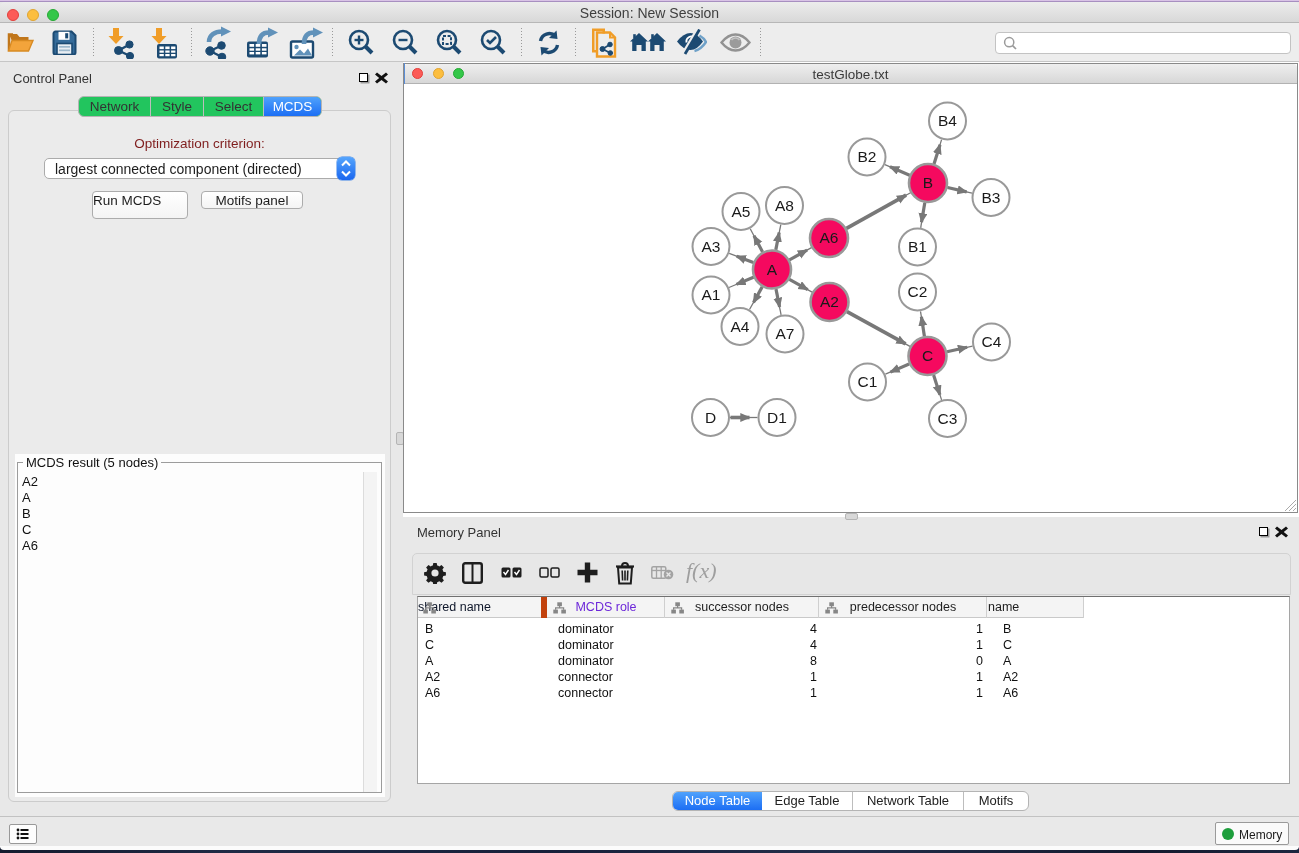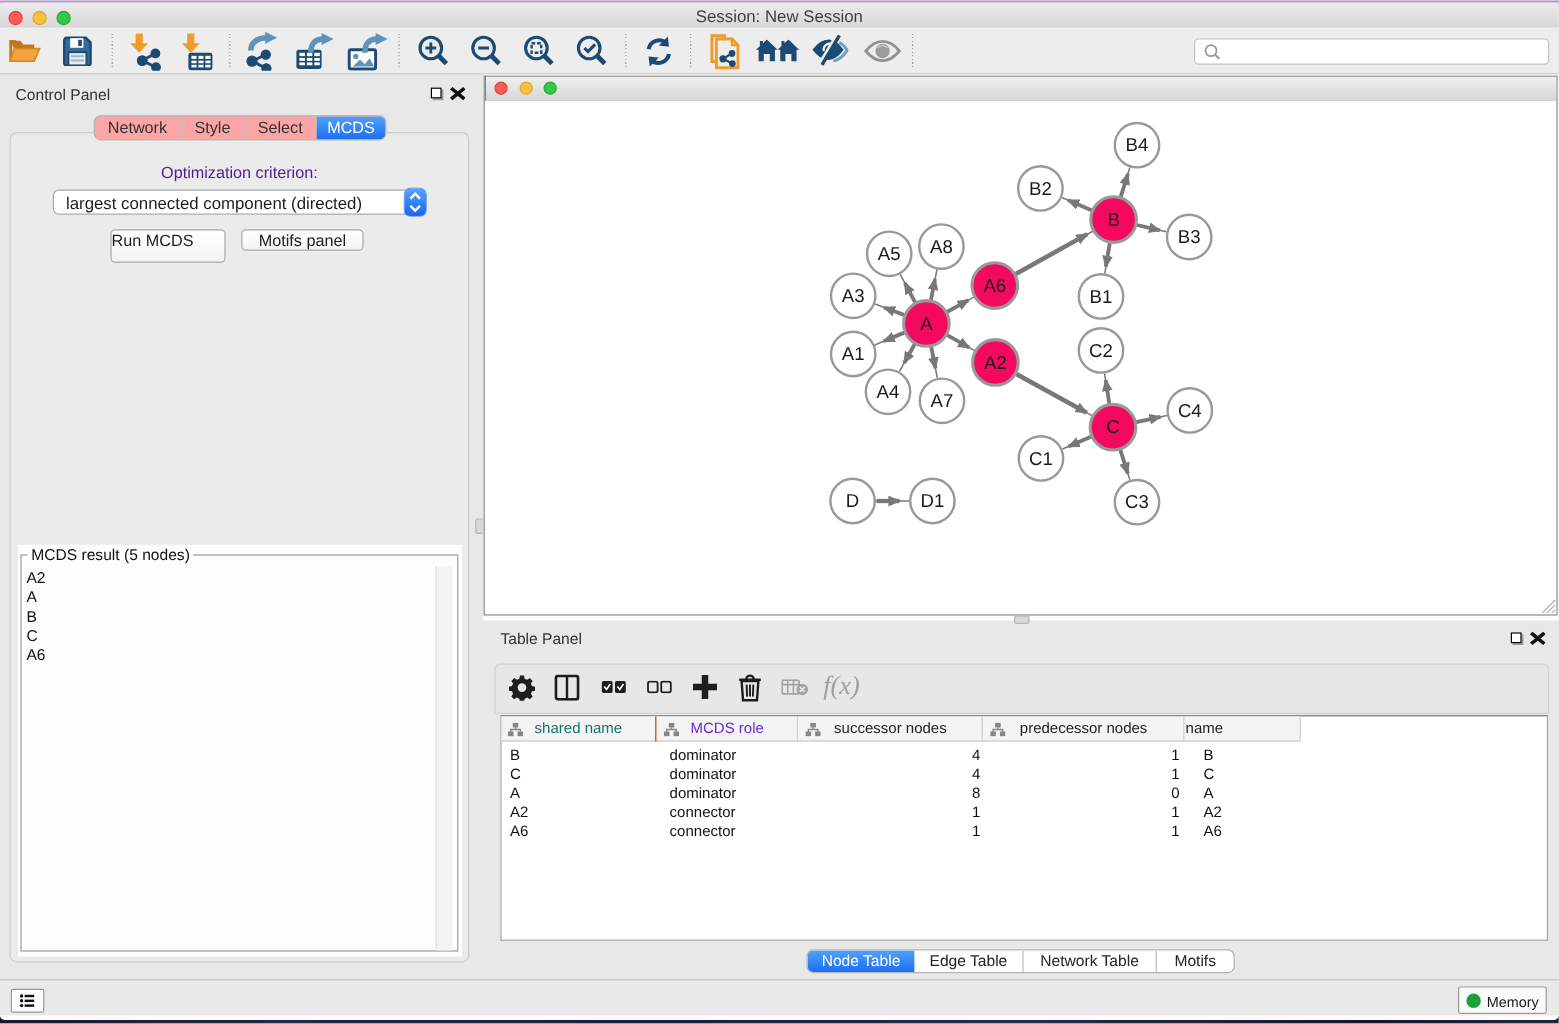--- a/index.html
+++ b/index.html
@@ -178,28 +178,28 @@
 </svg>
 
 <div class="abs" style="left:13px;top:71px;font-size:13px;color:#333">Control Panel</div>
 <div class="abs" style="left:359px;top:73px;width:9px;height:9px;background:#fff;border:1.5px solid #000;box-shadow:1.5px 1.5px 0 #9a9a9a"></div>
 <svg class="abs" style="left:375px;top:72px" width="13" height="12" viewBox="0 0 13 12">
     <path d="M2,0.5 L6.5,4 L11,0.5 L13,2.5 L8.8,6 L13,9.5 L11,11.5 L6.5,8 L2,11.5 L0,9.5 L4.2,6 L0,2.5 z" fill="#111"></path>
   </svg>
 
 <div class="abs" style="left:8px;top:110px;width:383px;height:692px;background:#ebebeb;border:1px solid #cccccc;border-radius:6px"></div>
 
-<div class="abs" style="left:78px;top:96px;width:244px;height:21px;background:#fca5a5;border:1px solid #b4b4b4;border-radius:6px;overflow:hidden;display:flex;font-size:13.5px;color:#333;text-align:center;line-height:19px">
+<div class="abs" style="left:78px;top:96px;width:244px;height:21px;background:#22c55e;border:1px solid #b4b4b4;border-radius:6px;overflow:hidden;display:flex;font-size:13.5px;color:#333;text-align:center;line-height:19px">
 <div style="width:72px;border-right:1px solid #bdbdbd">Network</div>
 <div style="width:53px;border-right:1px solid #bdbdbd">Style</div>
 <div style="width:60px;border-right:1px solid #bdbdbd">Select</div>
 <div style="flex:1;background:linear-gradient(#50a2fc,#1c6ef4);color:#fff">MCDS</div>
 </div>
 
-<div class="abs" style="left:8px;top:136px;width:383px;text-align:center;font-size:13.5px;color:#4c1d95">Optimization criterion:</div>
+<div class="abs" style="left:8px;top:136px;width:383px;text-align:center;font-size:13.5px;color:#7f1d1d">Optimization criterion:</div>
 
 <div class="abs" style="left:44px;top:158px;width:311px;height:21px;background:#fff;border:1px solid #ababab;border-radius:5px"></div>
 <div class="abs" style="left:55px;top:161px;font-size:14px;color:#1d1d1d">largest connected component (directed)</div>
 <div class="abs" style="left:337px;top:157px;width:18px;height:23px;background:linear-gradient(#55a5fd,#1a66ef);border-radius:5px;box-shadow:0 0 0 0.5px #3a82e8">
 <svg width="18" height="23" viewBox="0 0 18 23">
       <path d="M5,8.5 L9,4.5 L13,8.5" fill="none" stroke="#fff" stroke-width="2"></path>
       <path d="M5,14.5 L9,18.5 L13,14.5" fill="none" stroke="#fff" stroke-width="2"></path>
     </svg>
 </div>
 
@@ -214,20 +214,21 @@
 
 <div class="abs" style="left:396px;top:432px;width:8px;height:13px;background:#d8d8d8;border:1px solid #b5b5b5;border-radius:2px"></div>
 
 <div class="abs" style="left:403px;top:62px;width:896px;height:455px;background:#fff"></div>
 <div class="abs" style="left:403px;top:63px;width:895px;height:450px;border:1px solid #8a8a8a;background:#fff"></div>
 
 <div class="abs" style="left:404px;top:64px;width:893px;height:20px;background:linear-gradient(#efefef,#d7d7d7);border-bottom:1px solid #b2b2b2;border-radius:4px 4px 0 0">
  <div class="tl" style="left:8px;top:4px;width:11px;height:11px;background:#fc5b57;border:1px solid #e2403c"></div>
  <div class="tl" style="left:28.5px;top:4px;width:11px;height:11px;background:#fcbe3f;border:1px solid #e0a431"></div>
  <div class="tl" style="left:49px;top:4px;width:11px;height:11px;background:#34c749;border:1px solid #26a935"></div>
+ <div class="abs" style="left:0;right:0;top:2.5px;text-align:center;font-size:13.5px;color:#3a3a3a">testGlobe.txt</div>
 </div>
 <div class="abs" style="left:404px;top:63px;width:1px;height:21px;background:#5b8ed6"></div>
 <svg id="graph" width="893" height="428" viewBox="0 0 893 428" style="position:absolute;left:404px;top:84px" font-family="Liberation Sans, sans-serif">
 <defs>
       <marker id="ah" markerWidth="12" markerHeight="10" refX="9.2" refY="4.5" orient="auto" markerUnits="userSpaceOnUse">
         <path d="M0,0 L10.5,4.5 L0,9 z" fill="#787878"></path>
       </marker>
     </defs>
 <g stroke="#787878">
       <line x1="350.0" y1="193.0" x2="325.0" y2="203.5" stroke-width="1.3"></line>
@@ -316,21 +317,21 @@
 <svg class="abs" style="left:1284px;top:498px" width="13" height="14" viewBox="0 0 13 14">
 <g stroke="#aaa" stroke-width="1">
       <line x1="1" y1="13" x2="12" y2="2"></line>
       <line x1="5" y1="13" x2="12" y2="6"></line>
       <line x1="9" y1="13" x2="12" y2="10"></line>
     </g>
 </svg>
 
 <div class="abs" style="left:845px;top:513px;width:13px;height:7px;background:#d8d8d8;border:1px solid #b5b5b5;border-radius:2px"></div>
 
-<div class="abs" style="left:417px;top:525px;font-size:13px;color:#333">Table Panel</div>
+<div class="abs" style="left:417px;top:525px;font-size:13px;color:#333">Memory Panel</div>
 <div class="abs" style="left:1259px;top:527px;width:9px;height:9px;background:#fff;border:1.5px solid #000;box-shadow:1.5px 1.5px 0 #9a9a9a"></div>
 <svg class="abs" style="left:1275px;top:526px" width="13" height="12" viewBox="0 0 13 12">
     <path d="M2,0.5 L6.5,4 L11,0.5 L13,2.5 L8.8,6 L13,9.5 L11,11.5 L6.5,8 L2,11.5 L0,9.5 L4.2,6 L0,2.5 z" fill="#111"></path>
   </svg>
 
 <div class="abs" style="left:412px;top:553px;width:879px;height:42px;background:#e7e7e7;border:1px solid #d2d2d2;border-radius:5px 5px 0 0"></div>
 
 <svg class="abs" style="left:424px;top:562px" width="22" height="22" viewBox="0 0 22 22">
 <path fill="#1e1e1e" d="M9.3,1 h3.4 l0.5,2.6 a7.6,7.6 0 0 1 2.1,0.9 l2.2,-1.5 l2.4,2.4 l-1.5,2.2 a7.6,7.6 0 0 1 0.9,2.1 l2.6,0.5 v3.4 l-2.6,0.5 a7.6,7.6 0 0 1 -0.9,2.1 l1.5,2.2 l-2.4,2.4 l-2.2,-1.5 a7.6,7.6 0 0 1 -2.1,0.9 l-0.5,2.6 h-3.4 l-0.5,-2.6 a7.6,7.6 0 0 1 -2.1,-0.9 l-2.2,1.5 l-2.4,-2.4 l1.5,-2.2 a7.6,7.6 0 0 1 -0.9,-2.1 l-2.6,-0.5 v-3.4 l2.6,-0.5 a7.6,7.6 0 0 1 0.9,-2.1 l-1.5,-2.2 l2.4,-2.4 l2.2,1.5 a7.6,7.6 0 0 1 2.1,-0.9 z"></path>
 <circle cx="11" cy="11" r="3.6" fill="#e7e7e7"></circle>
@@ -372,21 +373,21 @@
     <line x1="5.5" y1="1" x2="5.5" y2="12" stroke="#a3a3a3" stroke-width="1.3"></line>
     <line x1="10.2" y1="1" x2="10.2" y2="12" stroke="#a3a3a3" stroke-width="1.3"></line>
 <circle cx="17.5" cy="8.5" r="4.8" fill="#a3a3a3"></circle>
     <path d="M15.5,6.5 l4,4 M19.5,6.5 l-4,4" stroke="#e7e7e7" stroke-width="1.4"></path>
 </svg>
 
 <div class="abs" style="left:686px;top:558px;font-family:'Liberation Serif',serif;font-style:italic;font-size:22px;color:#9e9e9e">f(x)</div>
 
 <div class="abs" style="left:417px;top:596px;width:873px;height:188px;background:#fff;border:1px solid #a5a5a5;border-top:1px solid #707070"></div>
 <div class="abs" style="left:418px;top:597px;width:666px;height:21px;background:#f4f4f4;border-bottom:1px solid #c9c9c9"></div>
-<div class="abs" style="left:418px;top:597px;width:129px;height:21px;border-right:1px solid #c2410c;text-align:center;font-size:12.5px;color:#0f766e;line-height:21px">shared name</div>
+<div class="abs" style="left:418px;top:597px;width:129px;height:21px;border-right:6px solid #c2410c;text-align:left;font-size:12.5px;color:#0f172a;line-height:21px">shared name</div>
 <svg class="abs" style="left:423px;top:602px" width="13" height="12" viewBox="0 0 13 12">
     <g fill="#868686">
       <rect x="4.3" y="0.3" width="4.6" height="3.9"></rect>
       <rect x="0.3" y="7.6" width="4.6" height="3.9"></rect>
       <rect x="8.3" y="7.6" width="4.6" height="3.9"></rect>
       <path d="M6.6,4 v2 M2.6,7.8 v-1.9 h8 v1.9" fill="none" stroke="#868686" stroke-width="1.2"></path>
     </g>
   </svg>
 <div class="abs" style="left:548px;top:597px;width:117px;height:21px;border-right:1px solid #cfcfcf;text-align:center;font-size:12.5px;color:#6d28d9;line-height:21px">MCDS role</div>
 <svg class="abs" style="left:553px;top:602px" width="13" height="12" viewBox="0 0 13 12">

